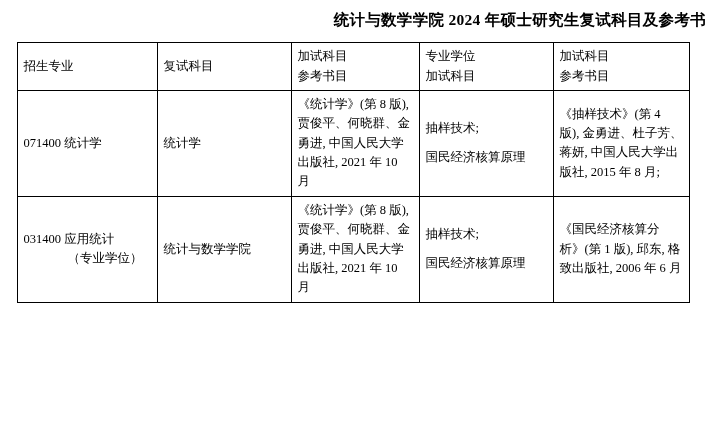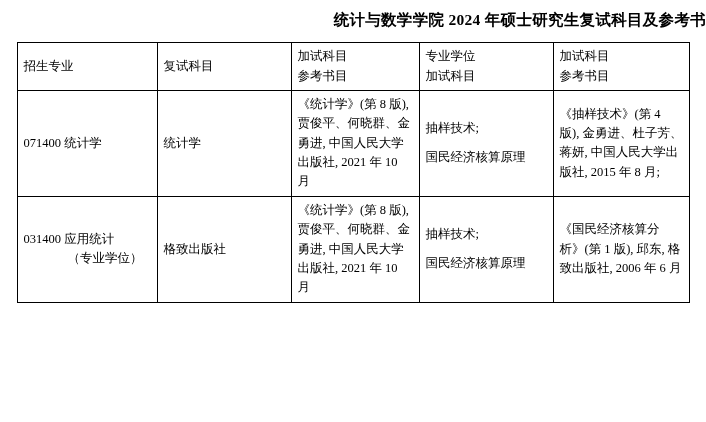--- a/index.html
+++ b/index.html
@@ -151,21 +151,21 @@
         <td class="extra">
           <span class="cellblock">《抽样技术》(第 4 版), 金勇进、杜子芳、蒋妍, 中国人民大学出版社, 2015 年 8 月;</span>
         </td>
       </tr>
       <tr>
         <td class="major">
           <span class="cellblock">031400 应用统计</span>
           <span class="line2">（专业学位）</span>
         </td>
         <td class="subject">
-          <span class="cellblock">格致出版社</span>
+          <span class="cellblock">统计与数学学院</span>
         </td>
         <td class="refbook">
           <span class="cellblock">《统计学》(第 8 版), 贾俊平、何晓群、金勇进, 中国人民大学出版社, 2021 年 10 月</span>
         </td>
         <td class="equal">
           <span class="cellblock">抽样技术;</span>
           <span class="gap"></span>
           <span class="cellblock">国民经济核算原理</span>
         </td>
         <td class="extra">

